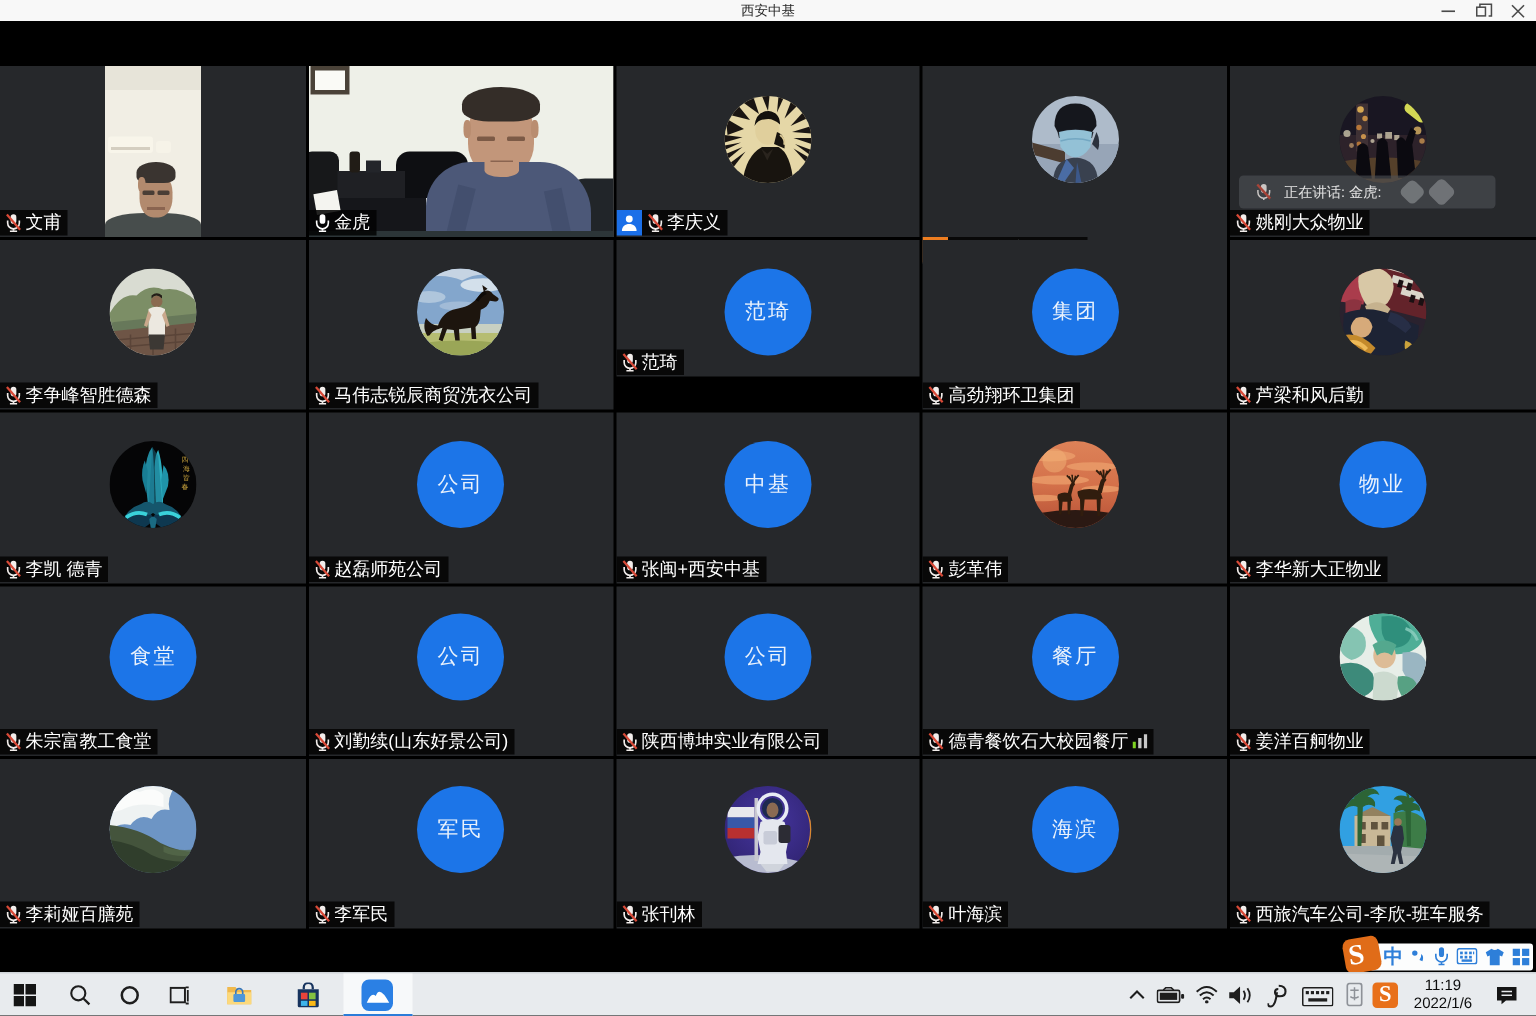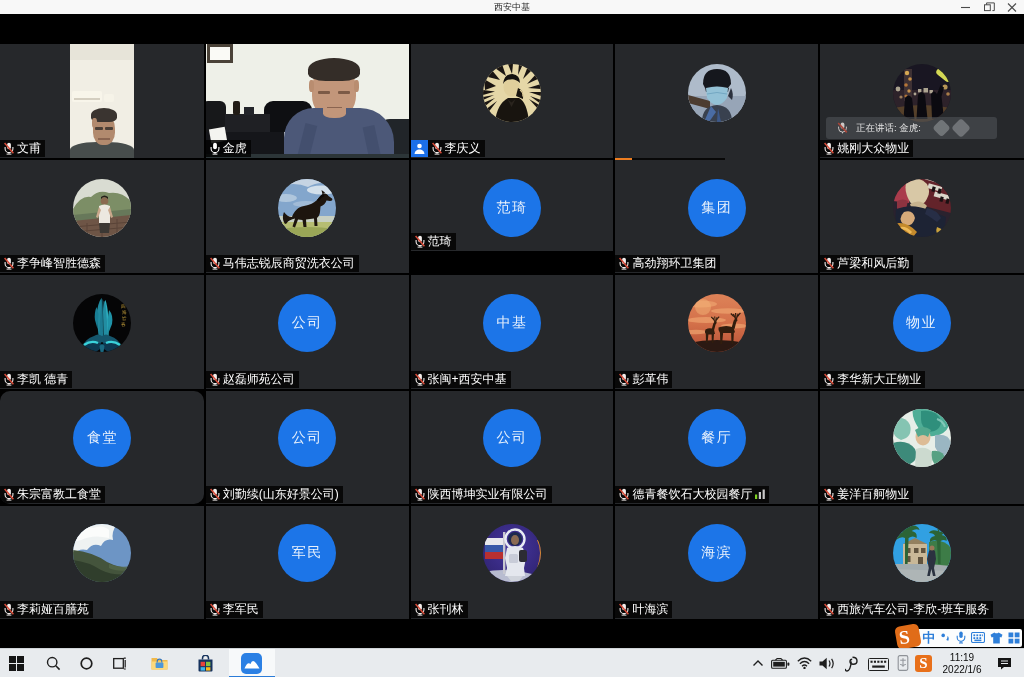--- a/index.html
+++ b/index.html
@@ -478,21 +478,21 @@
       <div class="lbl">
         <span class="tag"><svg class="mi" width="12" height="13" viewBox="0 0 12 13">
             <rect x="4.1" y="0.8" width="3.8" height="6.4" rx="1.9" fill="#f2edeb"></rect>
             <path d="M2.1 5v1.7a3.9 3.9 0 0 0 7.8 0V5" fill="none" stroke="#f2edeb" stroke-width="1.1"></path>
             <line x1="6" y1="10.5" x2="6" y2="11.8" stroke="#f2edeb" stroke-width="1.1"></line>
             <line x1="3.6" y1="12.1" x2="8.4" y2="12.1" stroke="#f2edeb" stroke-width="1"></line>
             <line x1="1.6" y1="1" x2="10.4" y2="11.2" stroke="#d84a38" stroke-width="1.5"></line>
           </svg>李华新大正物业</span>
       </div>
     </div>
-<div class="tile" style="left:0.0px;top:376.6px;width:203.8px;height:113.2px;border-radius:10px;">
+<div class="tile" style="left:0.0px;top:376.6px;width:203.8px;height:113.2px;">
       <div class="bc" style="left:73.4px;top:18.5px;">食堂</div>
       <div class="lbl">
         <span class="tag"><svg class="mi" width="12" height="13" viewBox="0 0 12 13">
             <rect x="4.1" y="0.8" width="3.8" height="6.4" rx="1.9" fill="#f2edeb"></rect>
             <path d="M2.1 5v1.7a3.9 3.9 0 0 0 7.8 0V5" fill="none" stroke="#f2edeb" stroke-width="1.1"></path>
             <line x1="6" y1="10.5" x2="6" y2="11.8" stroke="#f2edeb" stroke-width="1.1"></line>
             <line x1="3.6" y1="12.1" x2="8.4" y2="12.1" stroke="#f2edeb" stroke-width="1"></line>
             <line x1="1.6" y1="1" x2="10.4" y2="11.2" stroke="#d84a38" stroke-width="1.5"></line>
           </svg>朱宗富教工食堂</span>
       </div>

